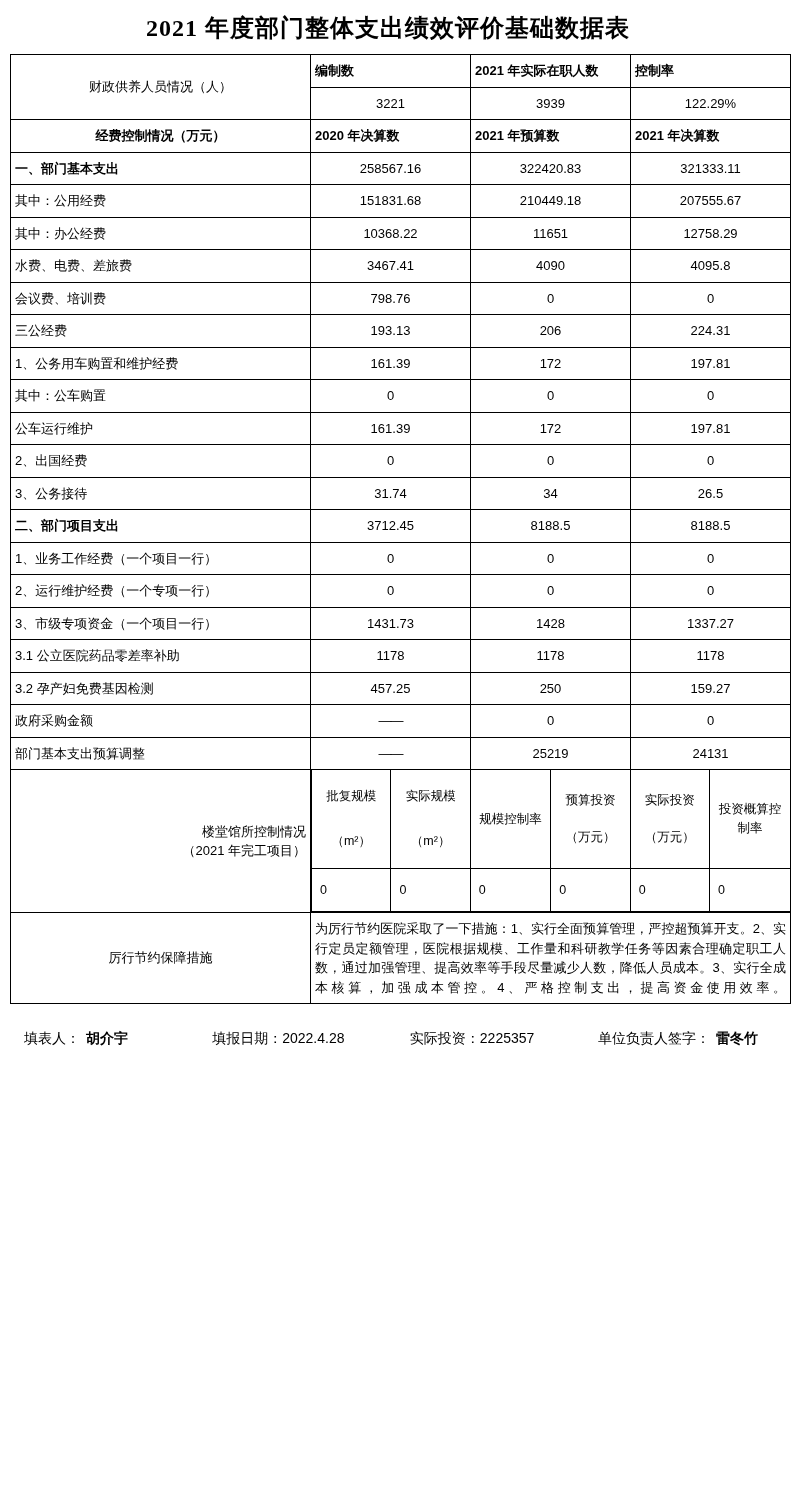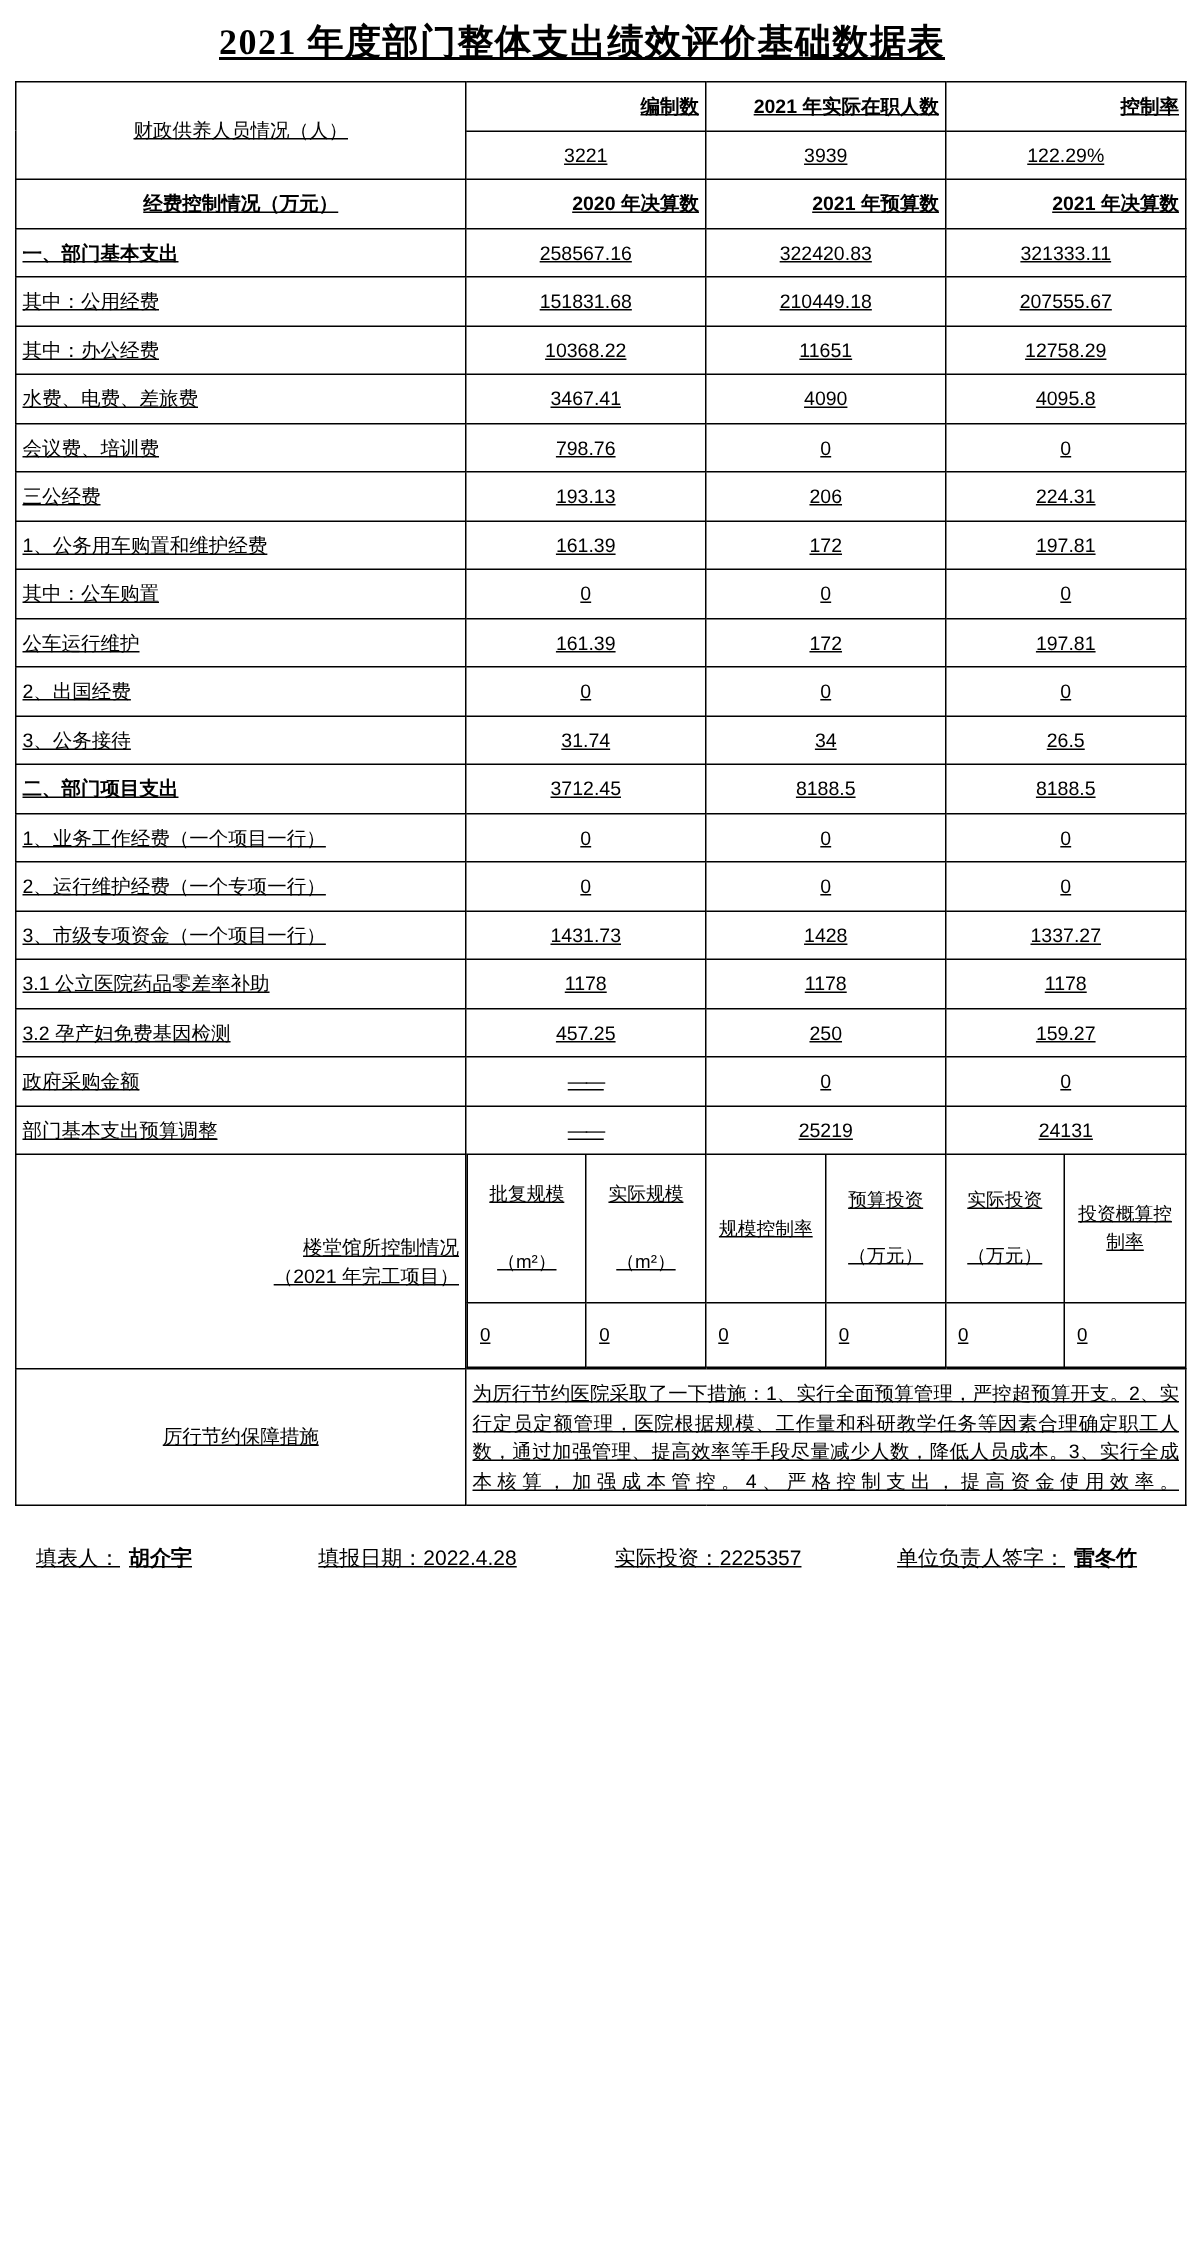--- a/index.html
+++ b/index.html
@@ -11,21 +11,20 @@
     width: 800px;
     min-height: 1497px;
     font-family: "Liberation Serif", "DejaVu Serif", serif;
     color: #000000;
     -webkit-font-smoothing: antialiased;
   }
   .page {
     width: 776px;
     box-sizing: border-box;
     padding: 6px 10px 10px 10px;
-    text-decoration: underline;
   }
   .doc-title {
     text-align: center;
     font-size: 24px;
     font-weight: bold;
     letter-spacing: 1px;
     margin: 6px 0 10px 0;
     font-family: "Liberation Serif", "DejaVu Serif", serif;
   }
   table.main {
@@ -49,21 +48,21 @@
     text-align: center;
   }
   .num {
     text-align: center;
   }
   .bold {
     font-weight: bold;
   }
   .indent1 { padding-left: 22px; }
   .hdr {
-    text-align: right;
+    text-align: left;
     font-weight: bold;
   }
   .dash {
     letter-spacing: -1px;
   }
   .sub-table {
     width: 100%;
     border-collapse: collapse;
     table-layout: fixed;
   }

